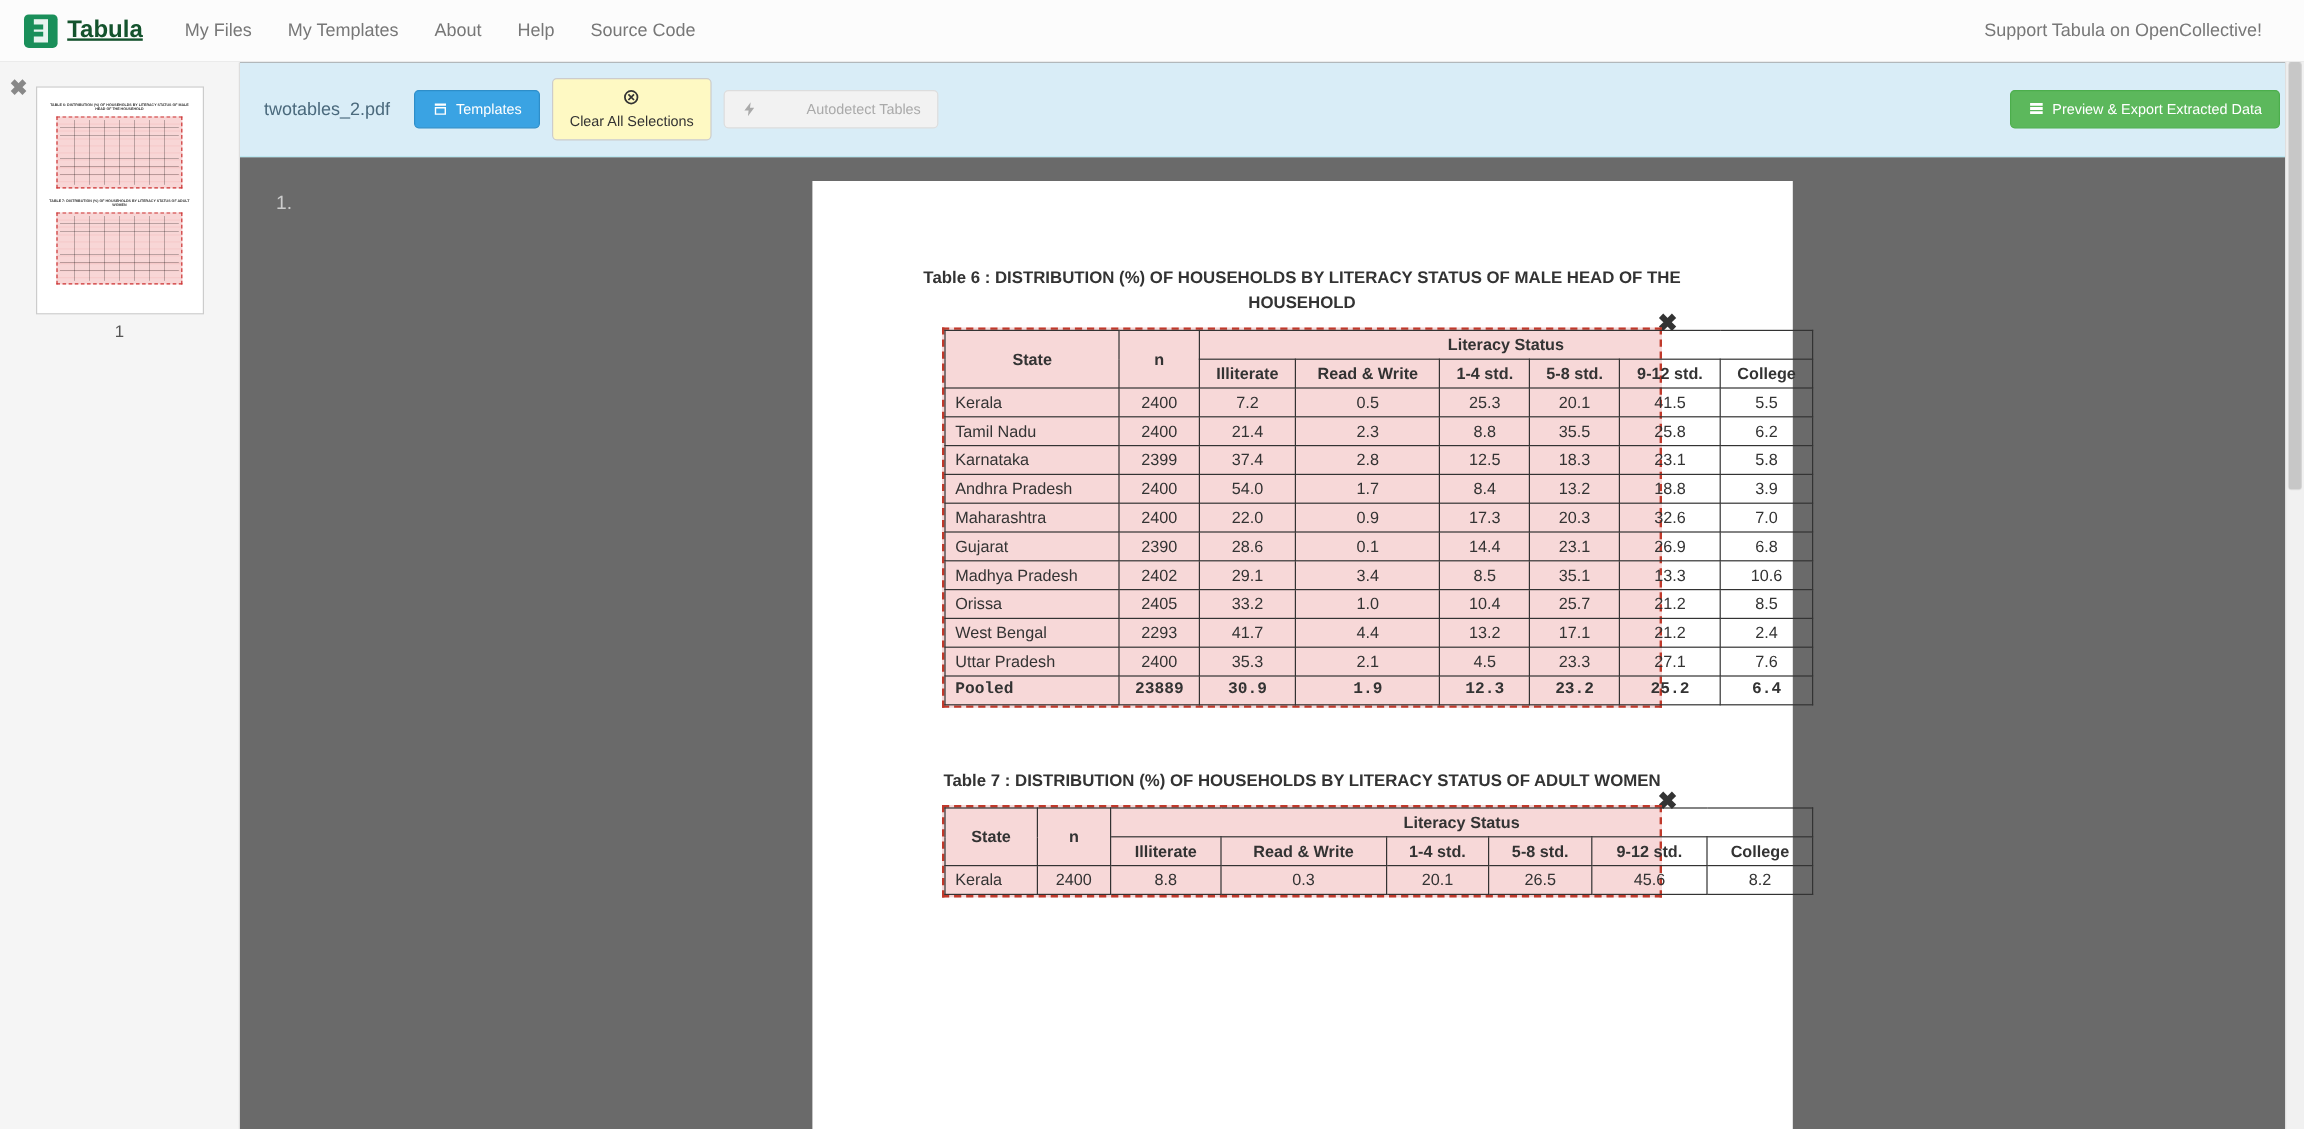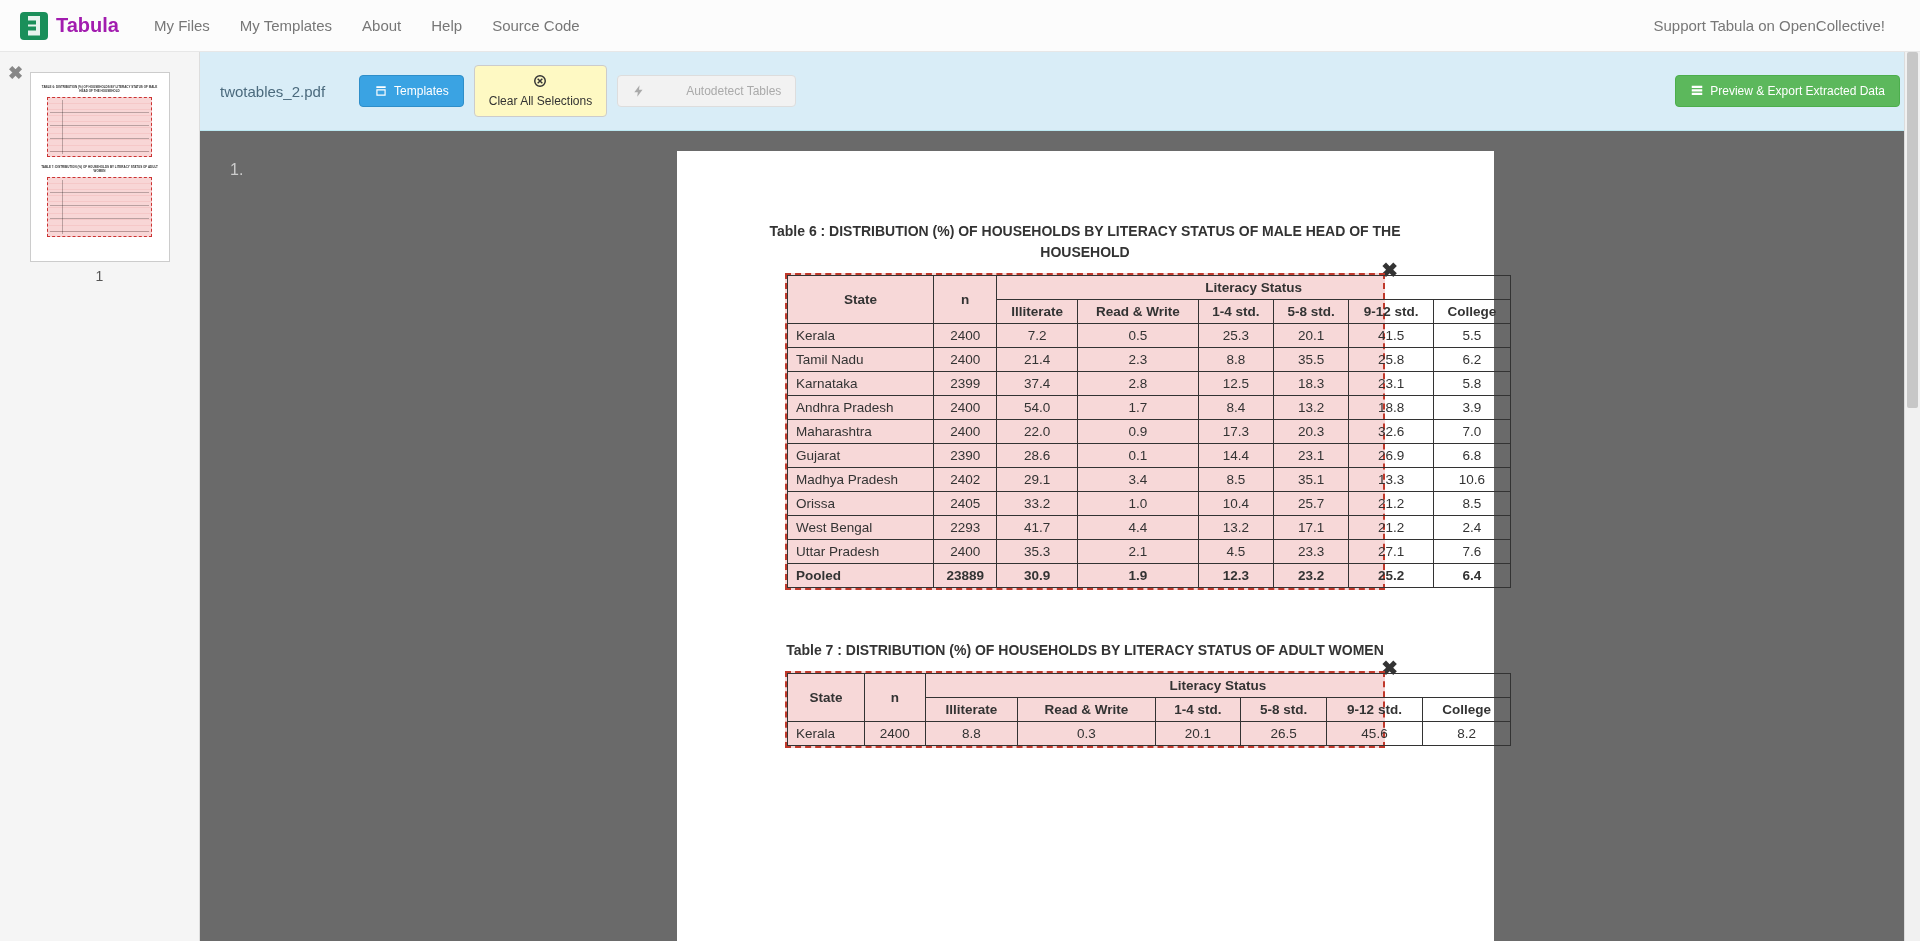--- a/index.html
+++ b/index.html
@@ -6,21 +6,21 @@
     body { font-family: "Helvetica Neue", Arial, sans-serif; background: #fff; color: #333; }
     
     .navbar {
       display: flex; align-items: center; height: 52px;
       border-bottom: 1px solid #e7e7e7; background: #fcfcfc;
       padding: 0 20px;
     }
     .brand { display: flex; align-items: center; gap: 8px; margin-right: 20px; }
     .brand-logo { width: 28px; height: 28px; background: #1a8f5a; border-radius: 4px; position: relative; }
     .brand-logo::before { content:""; position:absolute; inset:4px; background:#fff; clip-path: polygon(20% 0,80% 0,80% 100%,20% 100%,20% 75%,60% 75%,60% 55%,20% 55%,20% 45%,60% 45%,60% 25%,20% 25%); opacity:0.9;}
-    .brand-text { font-weight: 700; font-size: 20px; color: #a21caf; }
+    .brand-text { font-weight: 700; font-size: 20px; color: #14532d; text-decoration: underline; }
     .nav-link { color: #777; background: none; border: none; font-size: 15px; padding: 0 15px; height: 68px; display:flex; align-items:center; cursor:pointer; }
     .nav-spacer { flex: 1; }
     
     .content-wrap { display: flex; height: calc(100vh - 52px); }
     
     .sidebar {
       width: 200px; min-width:200px; background: #f5f5f5; border-right: 1px solid #ddd;
       position: relative; padding-top: 20px; overflow:auto;
     }
     .sidebar-close { position: absolute; top: 10px; left: 8px; font-size: 18px; color: #888; cursor: pointer; font-weight:bold;}
@@ -42,21 +42,21 @@
         repeating-linear-gradient(to bottom, transparent 0 6px, rgba(0,0,0,0.25) 6px 6.5px);
     }
     .thumb-pagenum { font-size: 14px; color: #555; }
     
     .main { flex: 1; display: flex; flex-direction: column; background: #6a6a6a; overflow: hidden;}
     
     .toolbar {
       background: #d9edf7; padding: 13px 20px; display: flex; align-items: center; gap: 10px;
       border-bottom: 1px solid #bce8f1;
     }
-    .filename { font-size: 15px; color: #4b6a7d; margin-right: 24px; }
+    .filename { font-size: 15px; color: #4b6a7d; margin-right: 10px; }
     .btn { border-radius: 4px; padding: 8px 14px; font-size: 12px; border: 1px solid transparent; cursor: pointer; display: inline-flex; align-items: center; gap: 6px; }
     .btn-primary { background: #3aa3e3; color: #fff; border-color: #2e8ec9; }
     .btn-default { background: #fef9c3; border: 1px solid #ccc; color: #333; flex-direction: column; }
     .btn-disabled { background: #f2f2f2; border: 1px solid #ddd; color: #aaa; cursor: default; gap: 40px; }
     .btn-success { background: #5cb85c; border-color: #4cae4c; color: #fff; }
     .toolbar-spacer { flex: 1; }
     .icon-sm{ width:14px; height:14px; display:inline-block;}
     
     .page-scroll { flex:1; overflow: auto; padding: 20px 30px; }
     .page-row { display: flex; align-items: flex-start; gap: 30px; }
@@ -75,21 +75,21 @@
     }
     .selection {
       border: 2px dashed #c0392b; background: rgba(231, 143, 143, 0.35);
       position: relative;
     }
     
     table.data { border-collapse: collapse; width: 724px; font-size: 13.5px; }
     table.data th, table.data td { border: 1px solid #333; padding: 4px 6px; text-align: center; }
     table.data th { font-weight: 700; background: transparent;}
     table.data td.state { text-align: left; padding-left: 8px;}
-    table.data tr.pooled td { font-weight: 700; }
+    table.data tr.pooled td { font-weight: 700; font-family: Liberation Mono, monospace; }
     .th-literacy { font-weight:700;}
     
     .vscroll-track{
       position:fixed; top:52px; right:0; width:16px; bottom:0;
       background:#f1f1f1; border-left:1px solid #dcdcdc;
     }
     .vscroll-thumb{
       position:absolute; left:2px; right:2px; top:0; height:40%;
       background:#c7c7c7; border-radius:2px;
     }

